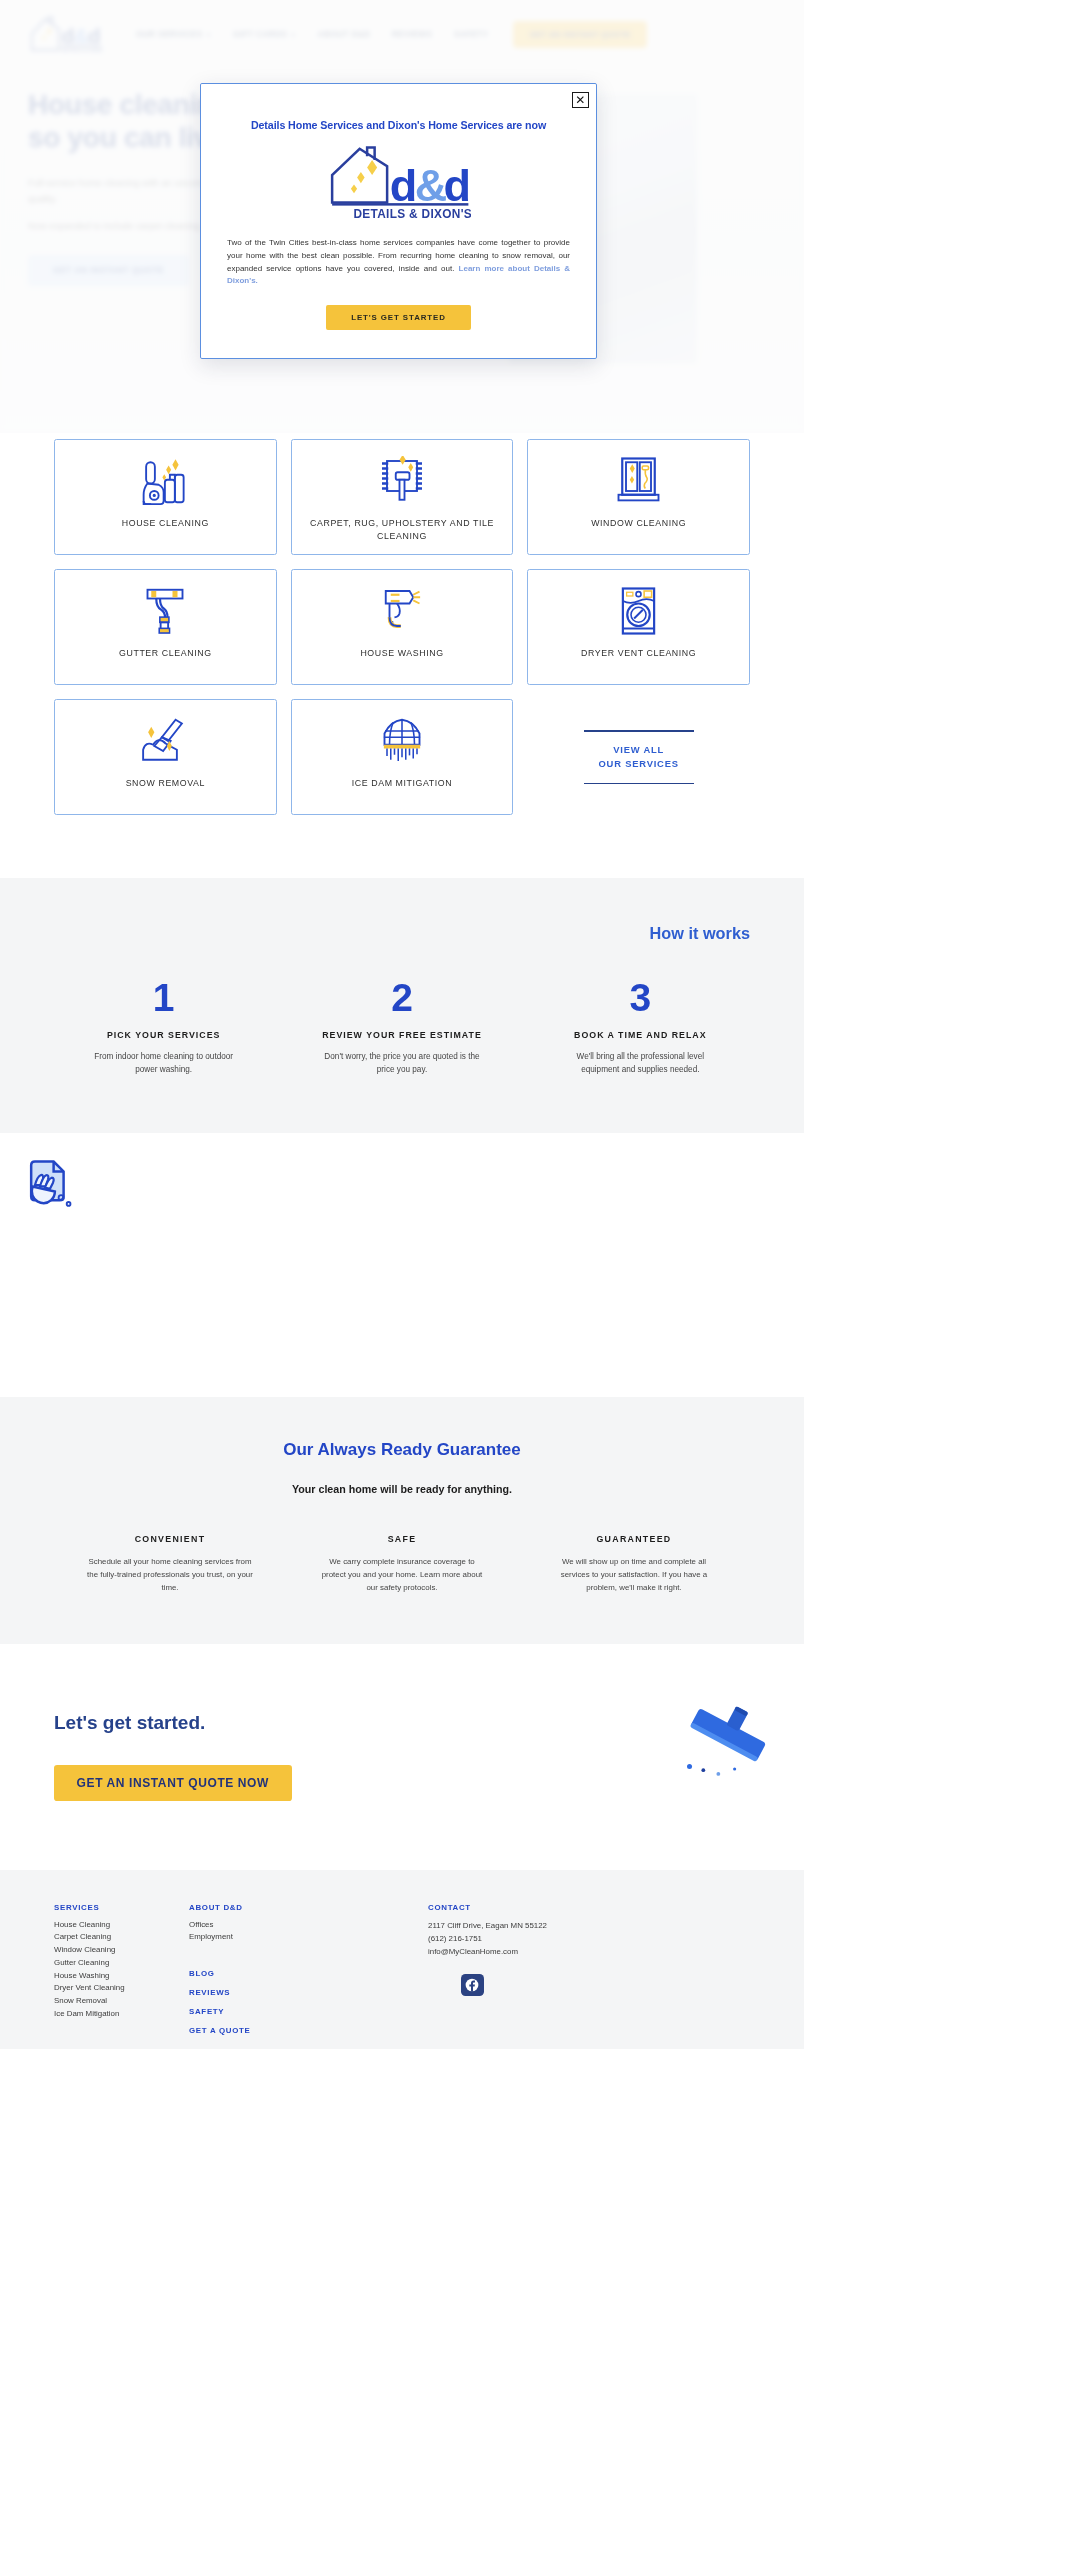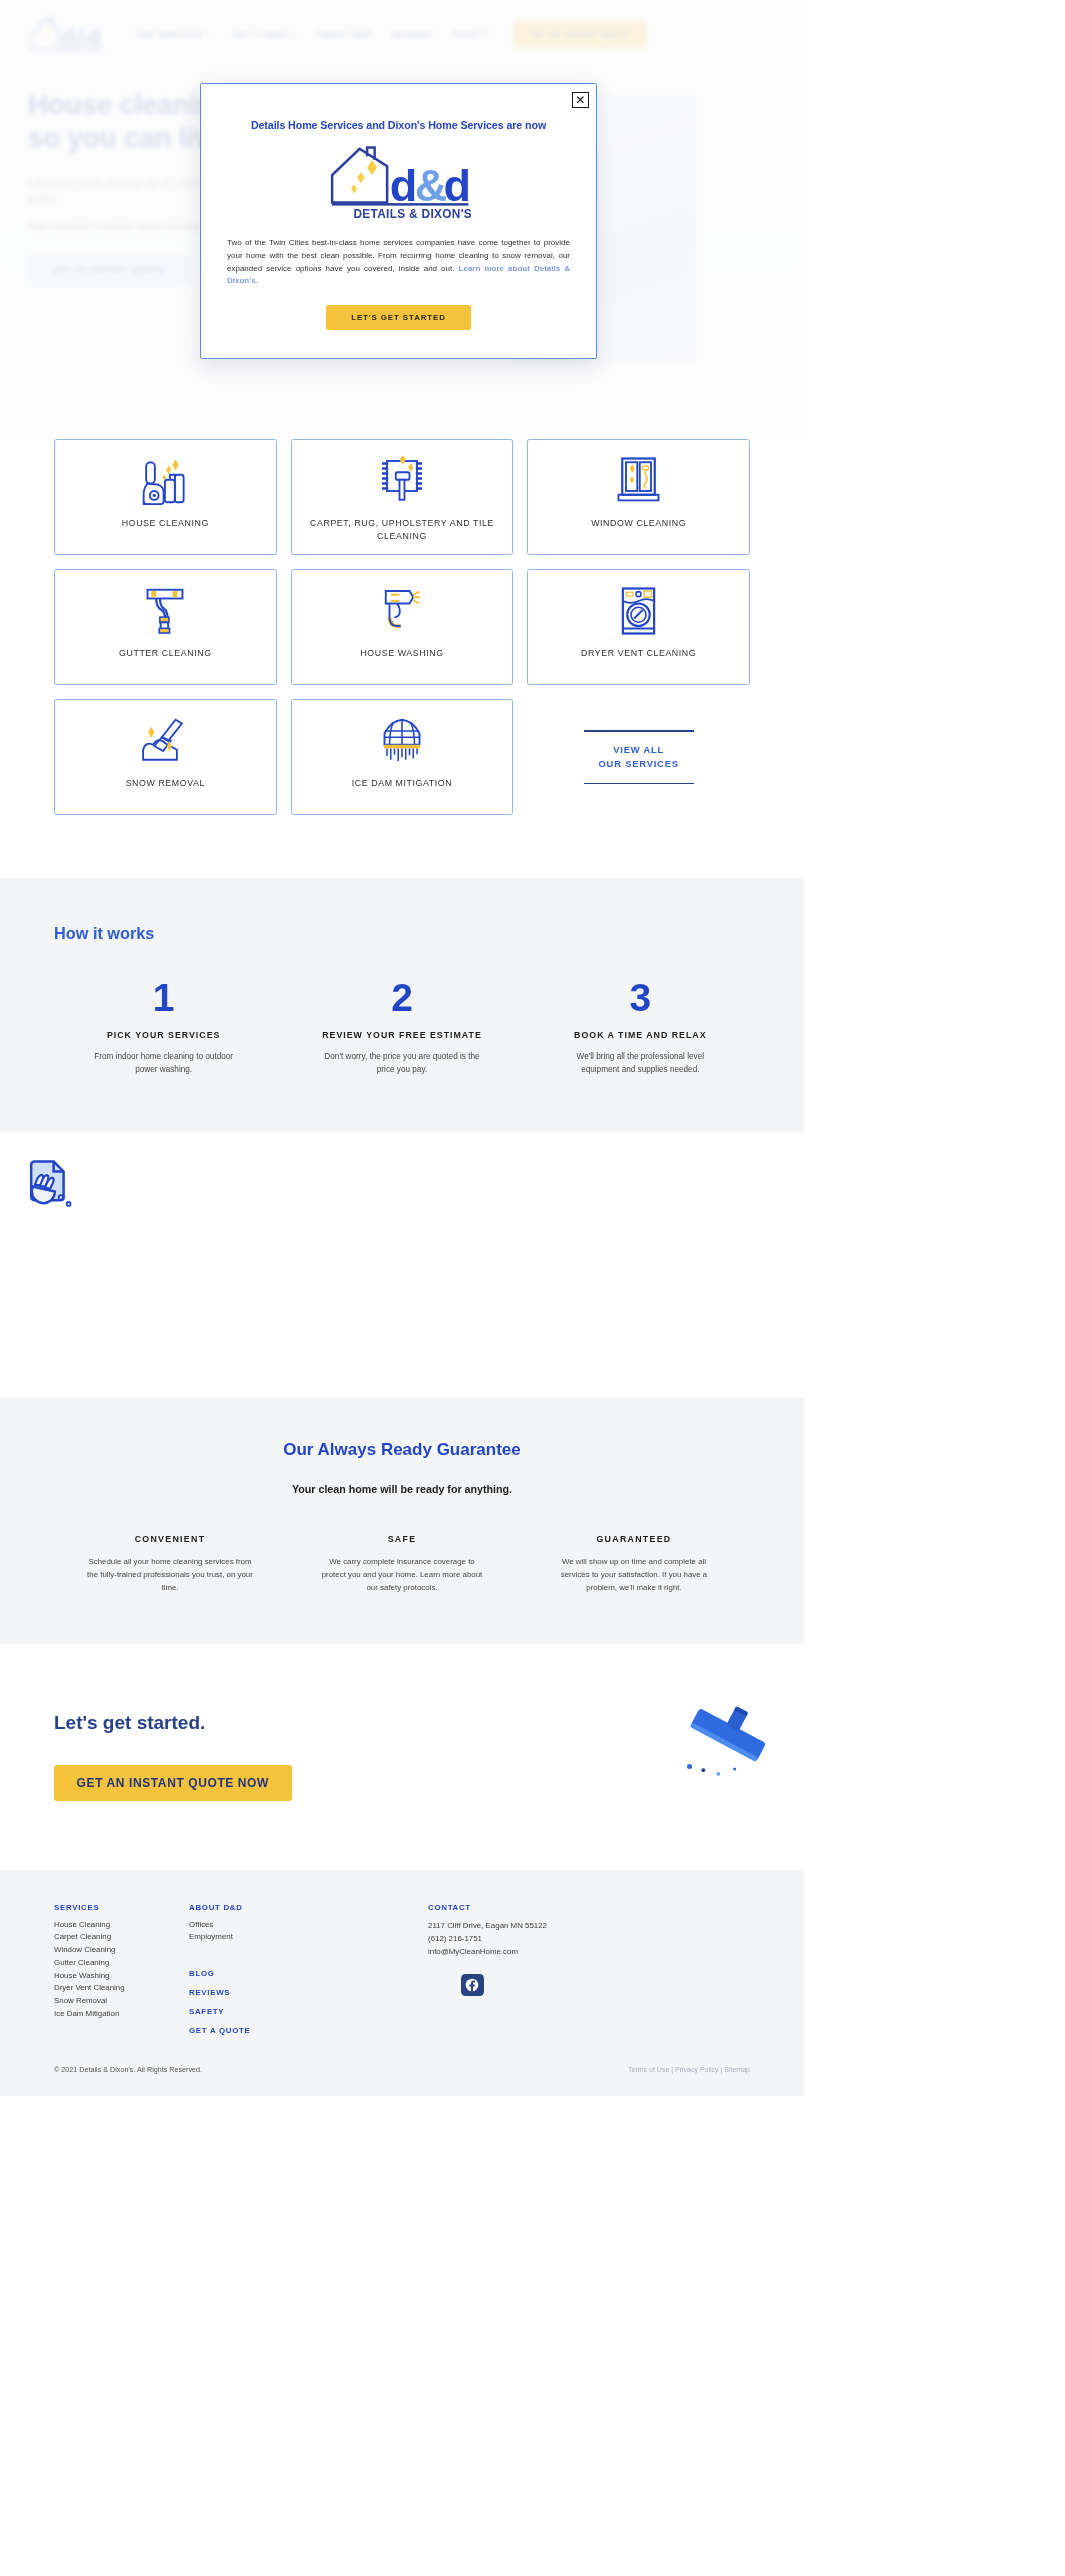--- a/index.html
+++ b/index.html
@@ -119,21 +119,21 @@
 
   
   .howitworks {
     position: relative;
     width: 804px;
     background: #f4f5f6;
     padding: 46px 54px 57px;
     margin-top: 38px;
   }
   .how-title {
-    text-align: left; font-size: 16.3px; font-weight: 700;
+    text-align: right; font-size: 16.3px; font-weight: 700;
     color: #2f5ed0; margin-bottom: 35px;
   }
   .steps { display: grid; grid-template-columns: repeat(3, 1fr); gap: 19px; }
   .step { text-align: center; }
   .step-num { font-size: 39px; font-weight: 800; color: #2346c6; line-height: 1; }
   .step-head {
     margin-top: 12.6px;
     font-size: 8.8px; font-weight: 800; letter-spacing: 1px;
     text-transform: uppercase; color: #1c1c1c;
   }
@@ -614,21 +614,15 @@
           <svg width="14" height="14" viewBox="0 0 22 22">
             <circle cx="11" cy="11" r="10" fill="#ffffff"></circle>
             <path d="M12.6 21.4 V13.4 h2.6 l.4 -3.1 h-3 V8.4 c0 -.9 .25 -1.5 1.5 -1.5 h1.6 V4.1 c-.3 -.04 -1.25 -.13 -2.35 -.13 -2.3 0 -3.9 1.4 -3.9 4 v2.3 H6.8 v3.1 h2.65 v8 z" fill="#2b4282"></path>
           </svg>
         </div>
       </div>
 
     </div>
   </div>
 
-  <div class="copy-bar">
-    <div class="copy-text">© 2021 Details &amp; Dixon's. All Rights Reserved.</div>
-    <div class="copy-links">
-      <a href="#">Terms of Use</a><span> | </span><a href="#">Privacy Policy</a><span> | </span><a href="#">Sitemap</a>
-    </div>
-  </div>
 
 </div>
 
 
 </body></html>

